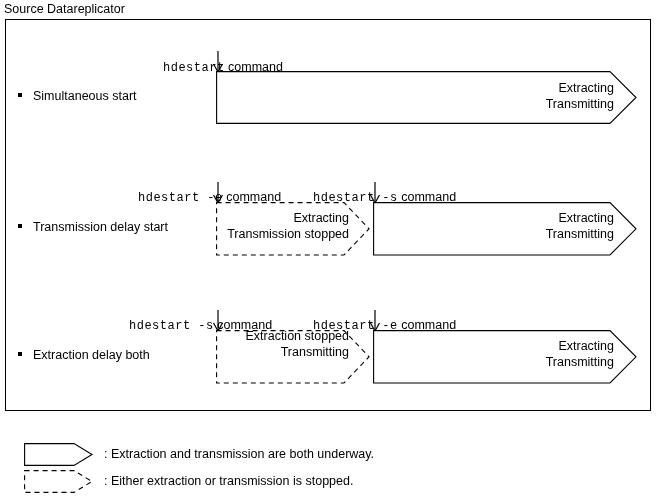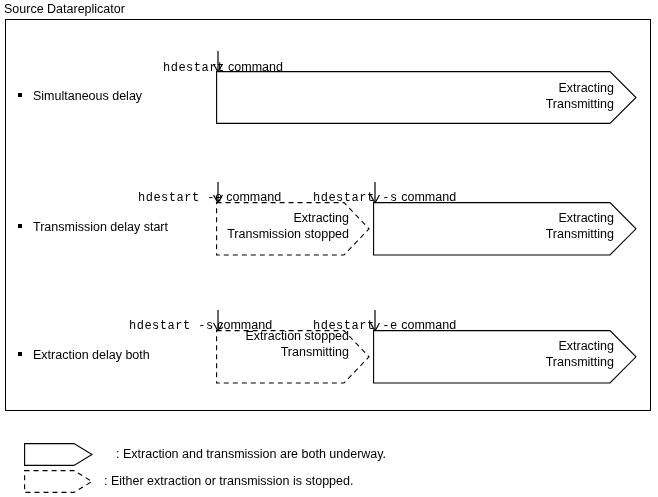--- a/index.html
+++ b/index.html
@@ -99,21 +99,21 @@
 </head>
 <body>
 
 <div class="canvas">
 
   <div class="abs" id="caption">Source Datareplicator</div>
 
   <div class="abs" id="outer-frame"></div>
 
   <div class="abs row-label" style="left:18px; top:89px;">
-    <span class="bullet"></span><span>Simultaneous delay</span>
+    <span class="bullet"></span><span>Simultaneous start</span>
   </div>
 
   <div class="abs cmd" style="left:163px; top:31px;">
     <span class="mono">hdestart</span><span class="sans">&nbsp;</span><span class="sans">command</span>
   </div>
 
   <svg class="abs downarrow" style="left:210px; top:50px;" width="16" height="24">
     <path d="M8,1 L8,21" stroke="#000" stroke-width="1.2" fill="none"></path>
     <path d="M3.5,14 L8,22 L12.5,14" stroke="#000" stroke-width="1.2" fill="none"></path>
   </svg>
@@ -198,21 +198,21 @@
     <path d="M0.6,0.6 L237,0.6 L263,26.8 L237,53 L0.6,53 Z" fill="#ffffff" stroke="#000000" stroke-width="1.1"></path>
   </svg>
   <div class="abs block-text" style="left:373px; top:338px; width:241px;">
     <div>Extracting</div>
     <div>Transmitting</div>
   </div>
 
   <svg class="abs" style="left:24px; top:443px;" width="70" height="24">
     <path d="M0.6,0.6 L50,0.6 L68,11.5 L50,22.4 L0.6,22.4 Z" fill="#ffffff" stroke="#000000" stroke-width="1.1"></path>
   </svg>
-  <div class="abs legend-text" style="left:104px; top:447px;margin-left:12px;">
+  <div class="abs legend-text" style="left:104px; top:447px;">
     <span>:</span>
     <span>Extraction and transmission are both underway.</span>
   </div>
 
   <svg class="abs" style="left:24px; top:470px;" width="70" height="24">
     <path d="M0.6,0.6 L50,0.6 L68,11.5 L50,22.4 L0.6,22.4 Z" fill="#ffffff" stroke="#000000" stroke-width="1.1" stroke-dasharray="5,4"></path>
   </svg>
   <div class="abs legend-text" style="left:104px; top:474px;">
     <span>:</span>
     <span>Either extraction or transmission is stopped.</span>

